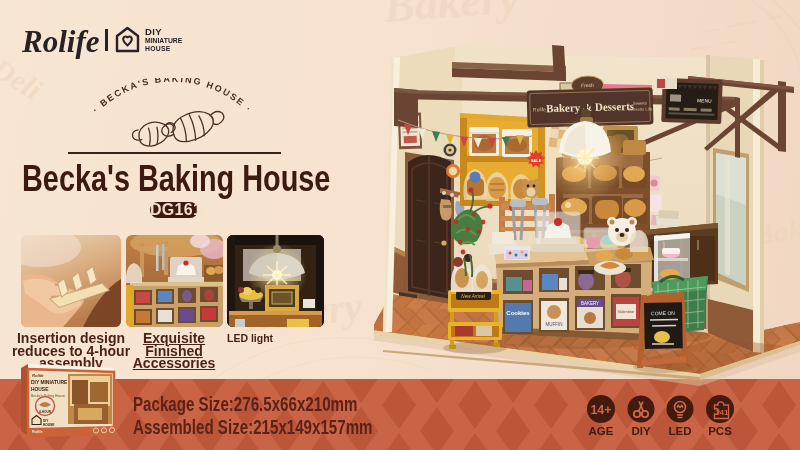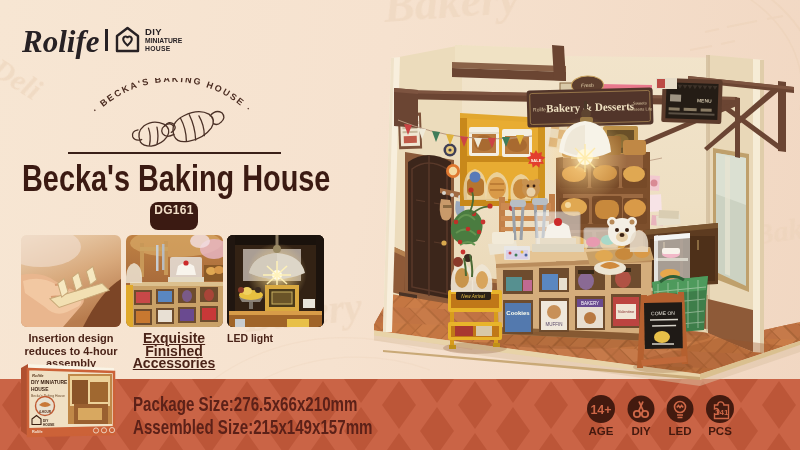--- a/index.html
+++ b/index.html
@@ -84,22 +84,22 @@
       <path d="M24,48 Q25,38 21,30 M32,46 Q33,37 30,28"></path>
     </g>
   </g>
 </svg>
 
 <div class="abs" style="left:68px;top:152px;width:213px;height:1.6px;background:#3a2018;"></div>
 
 <div class="abs" style="left:22px;top:158px;color:#3b1a12;white-space:nowrap;
      font-size:37px;font-weight:bold;letter-spacing:0;transform:scaleX(0.78);transform-origin:0 0;">Becka's Baking House</div>
 
-<div class="abs" style="left:150px;top:202px;width:48px;height:28px;border-radius:8px;background:#3b1a12;
-     color:#f2dfc8;font-size:12px;font-weight:bold;text-align:center;line-height:16px;letter-spacing:0.3px;">DG161</div>
+<div class="abs" style="left:150px;top:202px;width:48px;height:16px;border-radius:8px;background:#3b1a12;
+     color:#f2dfc8;font-size:16px;font-weight:bold;text-align:center;line-height:16px;letter-spacing:0.3px;">DG161</div>
 
 <div class="abs" style="left:21px;top:235px;width:100px;height:92px;border-radius:6px;overflow:hidden;">
 <svg width="100" height="92" viewBox="0 0 100 92">
   <defs>
         <linearGradient id="t1bg" x1="0" y1="0" x2="0.4" y2="1">
     <stop offset="0%" stop-color="#eed6b8"></stop>
           <stop offset="55%" stop-color="#d8a97c"></stop>
           <stop offset="100%" stop-color="#b87c4e"></stop>
   </linearGradient>
       </defs>
@@ -216,21 +216,21 @@
   <rect x="76" y="64" width="12" height="9" fill="#e8e4da"></rect>
 
   <rect x="2" y="76" width="93" height="16" fill="#a06428"></rect>
   <rect x="2" y="76" width="93" height="4" fill="#d89c48"></rect>
   <rect x="8" y="84" width="10" height="8" fill="#c8ccd0"></rect>
   <rect x="60" y="84" width="22" height="8" fill="#e8c048"></rect>
 </svg>
 </div>
 
 <div class="abs" style="left:0px;top:332px;width:142px;text-align:center;color:#4a2318;
-     font-size:11px;font-weight:bold;line-height:12.5px;">Insertion design<br>reduces to 4-hour assembly</div>
+     font-size:14px;font-weight:bold;line-height:12.5px;">Insertion design<br>reduces to 4-hour assembly</div>
 
 <div class="abs" style="left:116px;top:332px;width:116px;text-align:center;color:#4a2318;
      font-size:14px;font-weight:bold;line-height:12.5px;text-decoration:underline;">Exquisite Finished<br>Accessories</div>
 
 <div class="abs" style="left:227px;top:332px;width:97px;text-align:left;color:#4a2318;
      font-size:10.5px;font-weight:bold;line-height:12.5px;">LED light</div>
 
 <svg class="abs" style="left:16px;top:360px;" width="102" height="82" viewBox="0 0 102 82">
 
   <path d="M5,8 L12,4 L12,76 L5,71 Z" fill="#b05030"></path>

